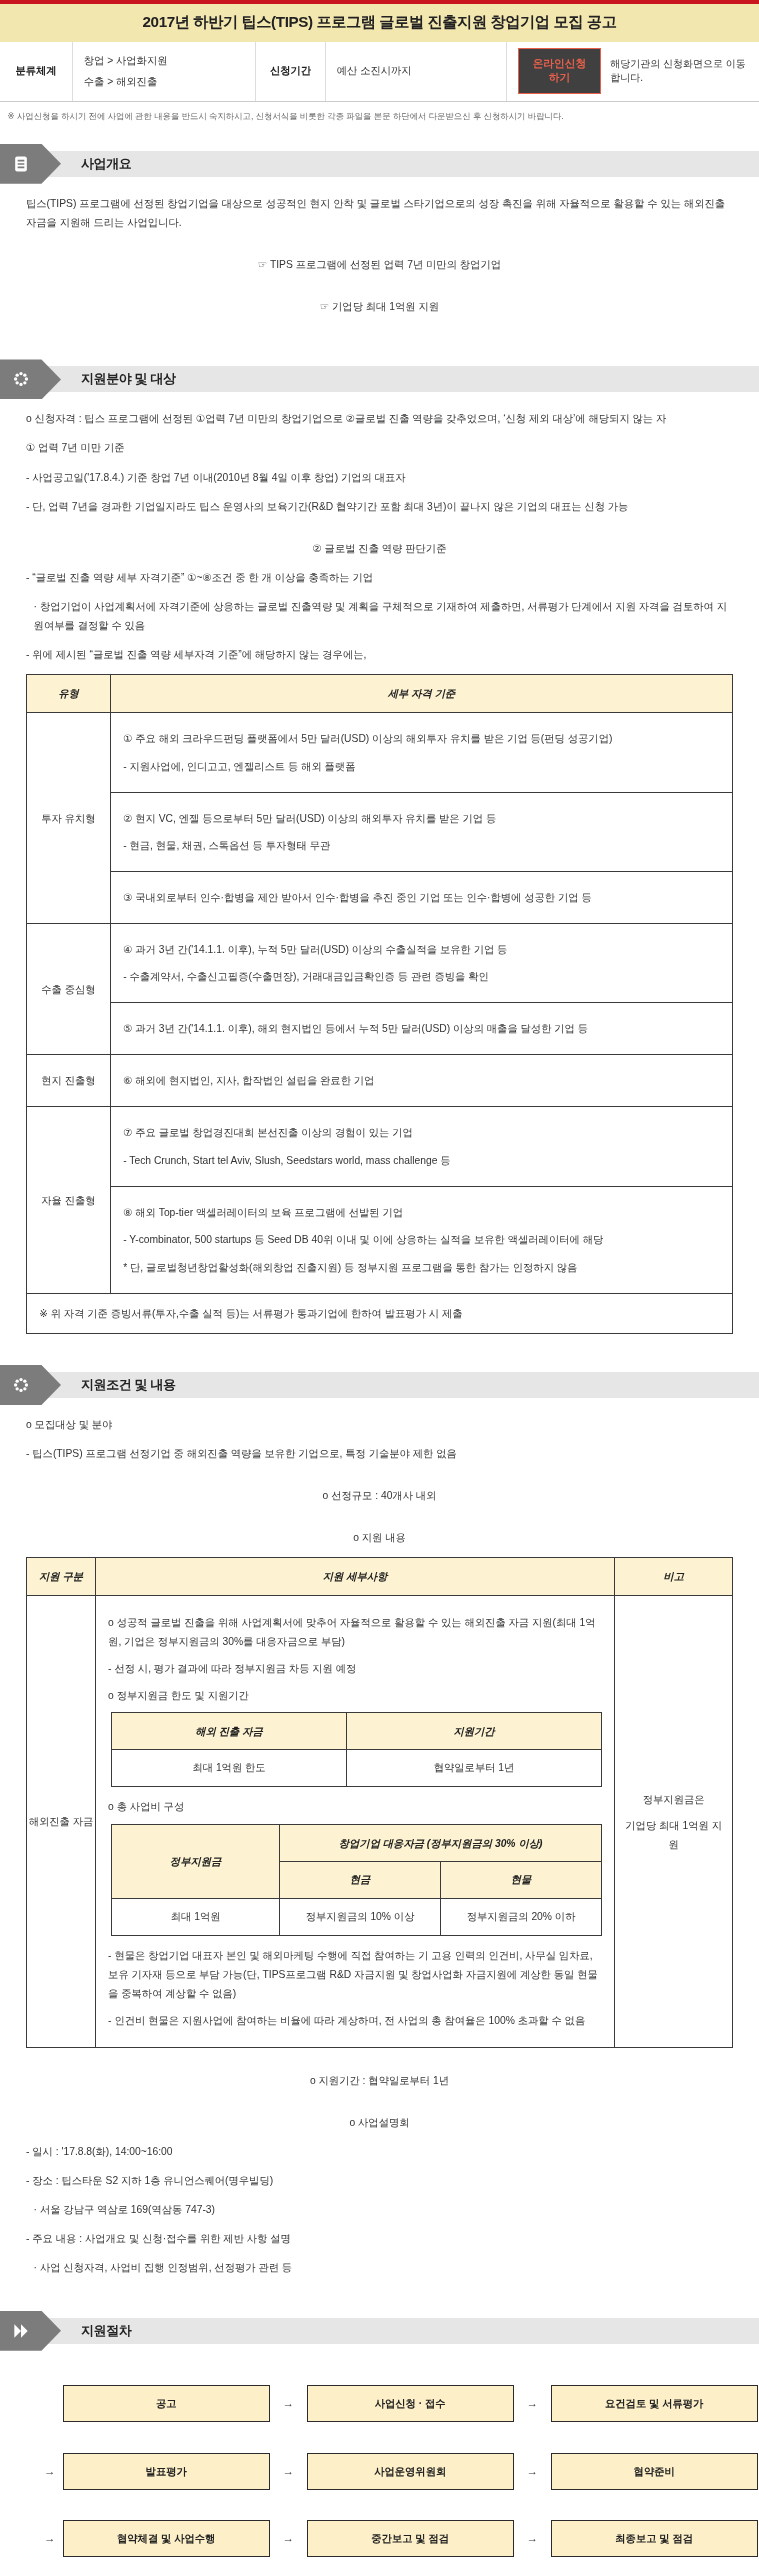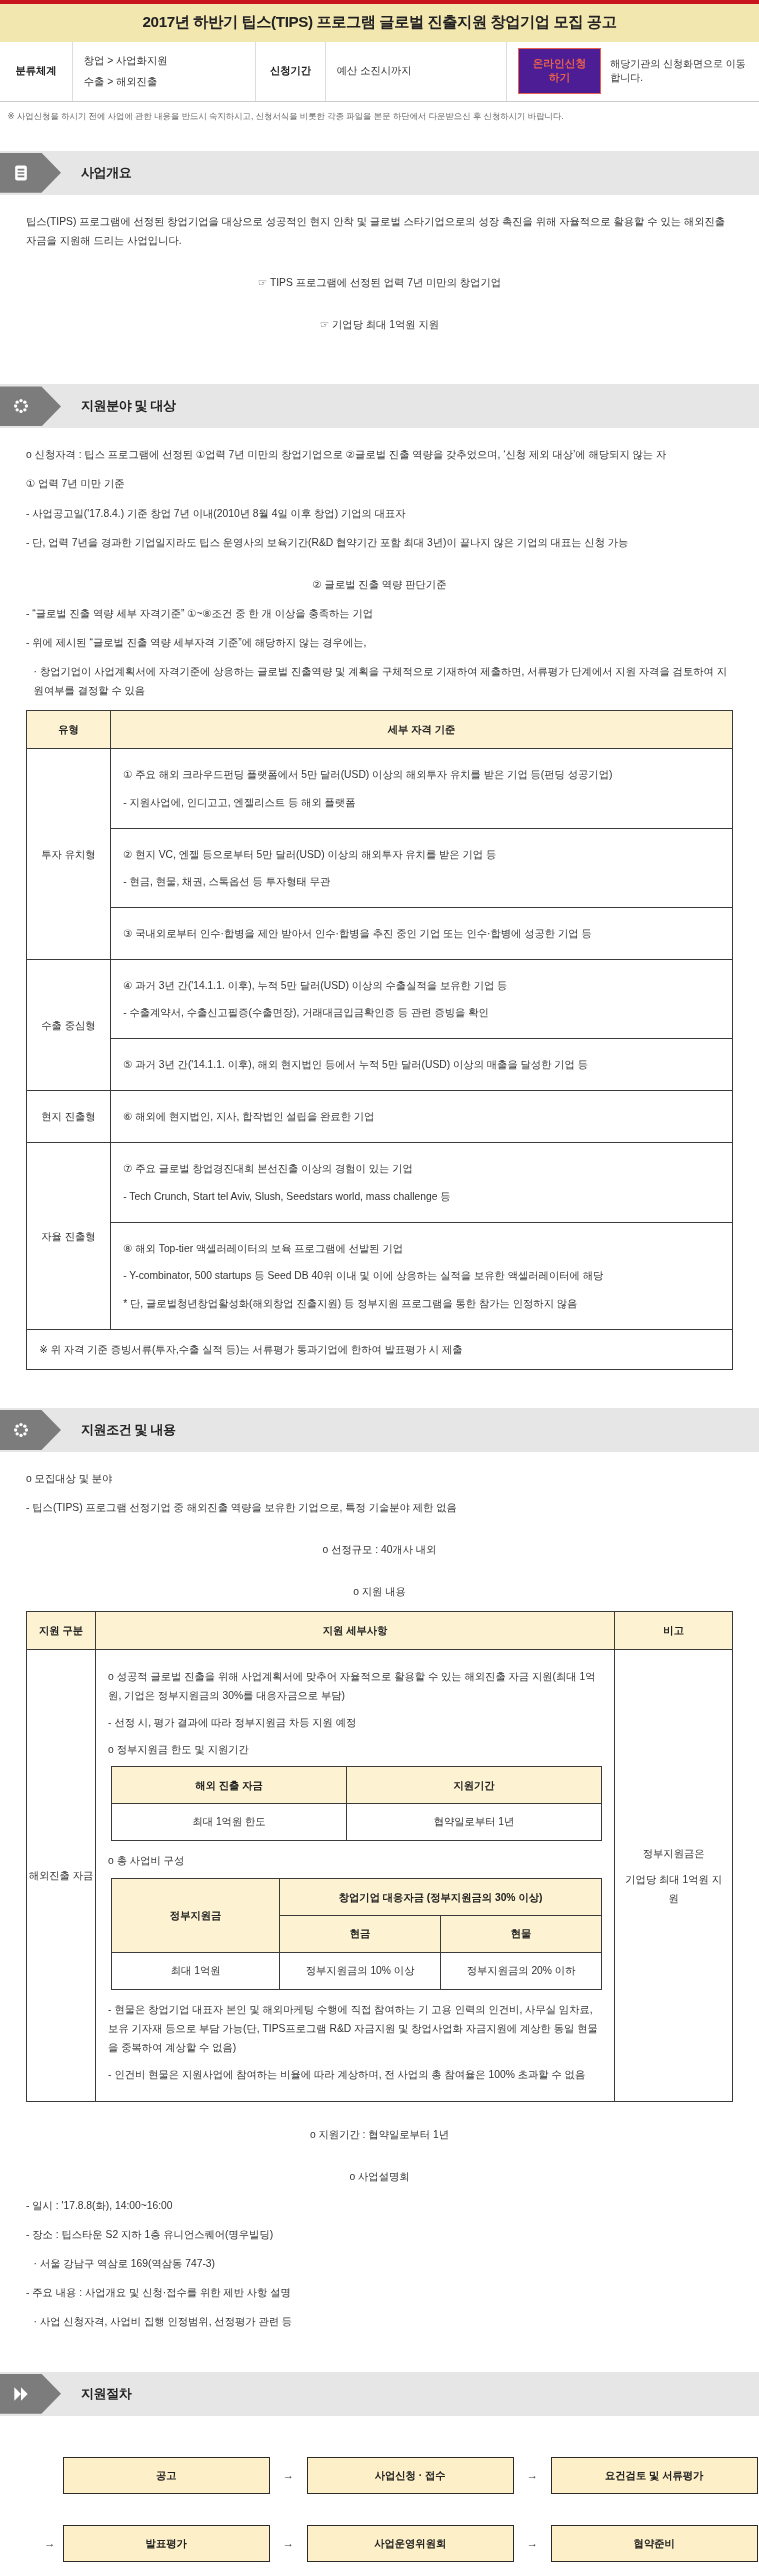--- a/index.html
+++ b/index.html
@@ -14,41 +14,41 @@
 
   
   .info-bar { display:flex; align-items:stretch; border-bottom:0.8px solid #ccc; min-height:47px; }
   .info-cell { display:flex; align-items:center; padding:6.1px 10.7px; border-left:0.8px solid #ddd; }
   .info-cell:first-child { border-left:none; }
   .info-label { width:72px; justify-content:center; font-weight:bold; color:#222; }
   .info-cat { width:183px; flex-direction:column; align-items:flex-start; justify-content:center; gap:7px; }
   .info-period-label { width:70px; justify-content:center; font-weight:bold; color:#222; }
   .info-period-value { width:181px; }
   .info-apply { flex:1; gap:9.1px; }
-  .apply-btn { background:#4c1d95; border:0.8px solid #e8604c; color:#e8604c; font-weight:bold; font-size:10.7px; padding:8.4px 10px; cursor:pointer; font-family:inherit; }
+  .apply-btn { background:#404040; border:0.8px solid #e8604c; color:#e8604c; font-weight:bold; font-size:10.7px; padding:8.4px 10px; cursor:pointer; font-family:inherit; }
   .apply-note { color:#333; font-size:10px; }
 
   .pre-notice { font-size:8.4px; color:#666; padding:9.1px 7.6px 3px; }
 
   
-  .section-bar { margin-top:26px; height:44px; background:#e6e6e6; display:flex; align-items:center; }
+  .section-bar { margin-top:26px; height:26px; background:#e6e6e6; display:flex; align-items:center; }
   .chev { width:61px; height:40px; background:#7c7c7c; clip-path:polygon(0 0,68% 0,100% 50%,68% 100%,0 100%); display:flex; align-items:center; justify-content:flex-start; padding-left:11.4px; flex:0 0 auto; }
   .chev svg { width:20px; height:20px; }
   .section-title { margin-left:20px; font-size:13px; font-weight:bold; color:#222; letter-spacing:-0.4px; }
 
   .section-body { padding:17px 26px 4.6px; line-height:1.85; }
   .para { margin:0 0 20px; }
   .line { margin:0 0 10px; }
   .gap-top { margin-top:23px;text-align:center; }
   .indent { padding-left:7.6px; }
 
   
   table.dark { border-collapse:collapse; width:100%; margin:4.6px 0 7.6px; }
   table.dark th, table.dark td { border:0.8px solid #3a3a3a; }
-  table.dark th { background:#fdf3d2; font-weight:bold; padding:9.1px 6.1px; text-align:center; color:#222; }
+  table.dark th { background:#fdf3d2; font-weight:bold; padding:9.1px 6.1px; text-align:center; color:#222;font-style:italic; }
   td.qtype { width:84px; text-align:center; vertical-align:middle; padding:6.1px; }
   td.qcrit { padding:7.6px 12.2px; }
   td.qcrit .cl { margin:8.4px 0; }
   td.qfoot { padding:10px 12.2px; }
 
   
   td.scat { width:84px; text-align:center; vertical-align:middle; }
   td.sdet { padding:9.1px 12.2px;margin-left:8px; }
   td.sdet .cl { margin:7.6px 0; }
   td.srem { width:149px; text-align:center; vertical-align:middle; padding:6.1px; }
@@ -122,22 +122,22 @@
     </div>
     <div class="section-title">지원분야 및 대상</div>
   </div>
   <div class="section-body">
     <p class="line">o 신청자격 : 팁스 프로그램에 선정된 ①업력 7년 미만의 창업기업으로 ②글로벌 진출 역량을 갖추었으며, ‘신청 제외 대상’에 해당되지 않는 자</p>
     <p class="line">① 업력 7년 미만 기준</p>
     <p class="line">- 사업공고일('17.8.4.) 기준 창업 7년 이내(2010년 8월 4일 이후 창업) 기업의 대표자</p>
     <p class="line">- 단, 업력 7년을 경과한 기업일지라도 팁스 운영사의 보육기간(R&amp;D 협약기간 포함 최대 3년)이 끝나지 않은 기업의 대표는 신청 가능</p>
     <p class="line gap-top">② 글로벌 진출 역량 판단기준</p>
     <p class="line">- “글로벌 진출 역량 세부 자격기준” ①~⑧조건 중 한 개 이상을 충족하는 기업</p>
+    <p class="line indent">· 창업기업이 사업계획서에 자격기준에 상응하는 글로벌 진출역량 및 계획을 구체적으로 기재하여 제출하면, 서류평가 단계에서 지원 자격을 검토하여 지원여부를 결정할 수 있음</p>
     <p class="line">- 위에 제시된 “글로벌 진출 역량 세부자격 기준”에 해당하지 않는 경우에는,</p>
-    <p class="line indent">· 창업기업이 사업계획서에 자격기준에 상응하는 글로벌 진출역량 및 계획을 구체적으로 기재하여 제출하면, 서류평가 단계에서 지원 자격을 검토하여 지원여부를 결정할 수 있음</p>
 
     <table class="dark">
       <thead>
         <tr>
           <th>유형</th>
           <th>세부 자격 기준</th>
         </tr>
       </thead>
       <tbody>
         <tr>

